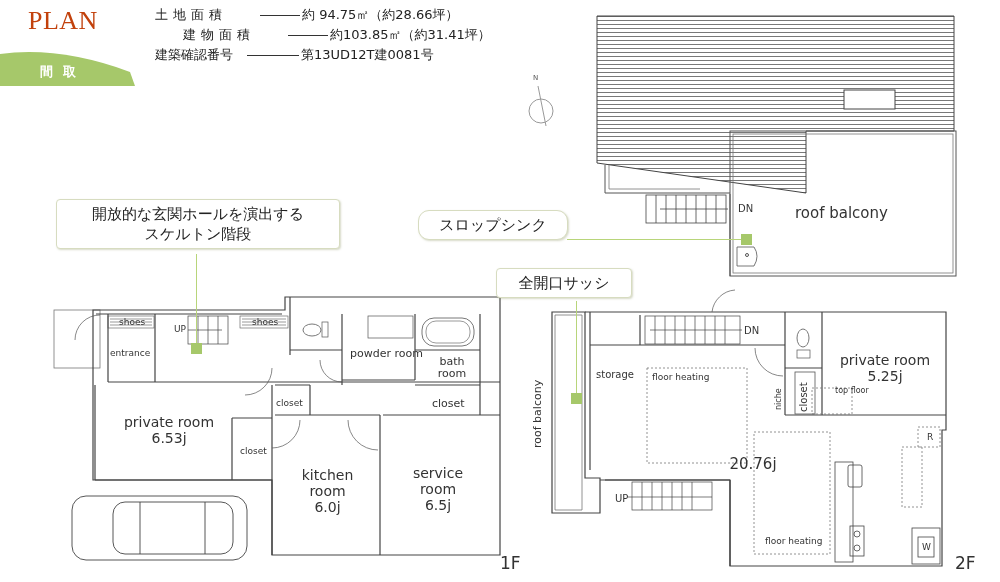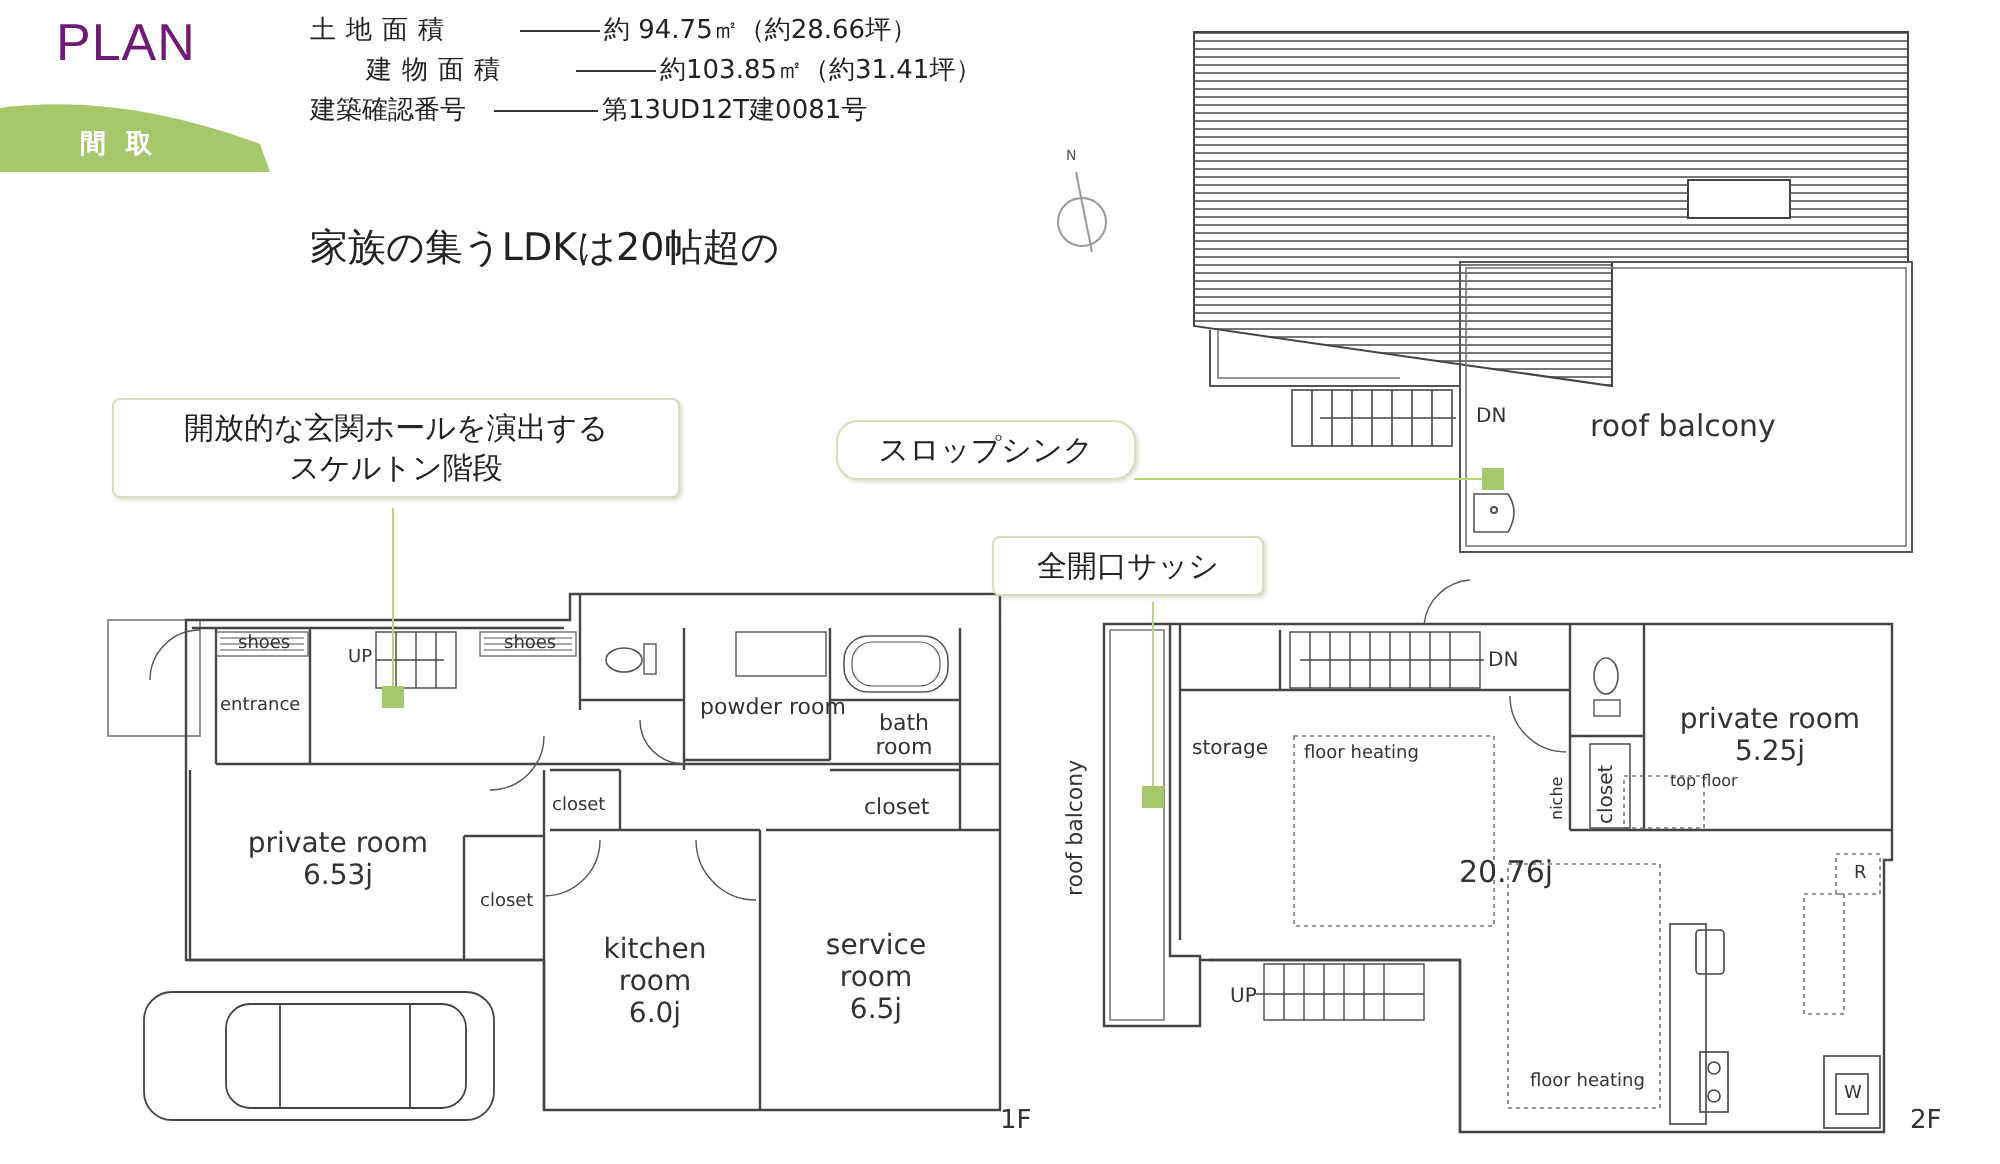--- a/index.html
+++ b/index.html
@@ -1,33 +1,33 @@
 <!DOCTYPE html>
 <html><head>
 <meta charset="utf-8">
 <style>
   html, body { margin:0; padding:0; }
   body { width:1000px; height:582px; background:#ffffff; position:relative; overflow:hidden;
          font-family:"DejaVu Sans", sans-serif; color:#222; }
   .abs { position:absolute; }
-  .plan-title { left:28px; top:6px; font-size:26px; color:#701a75; font-family:Liberation Sans, sans-serif; font-weight:300; letter-spacing:0.5px; }
+  .plan-title { left:28px; top:6px; font-size:26px; color:#c2410c; font-family:Liberation Serif, serif; font-weight:300; letter-spacing:0.5px; }
   .madori-band { left:0; top:48px; width:135px; height:38px; }
   .madori-label { left:40px; top:63px; font-size:13px; color:#fff; font-weight:bold; letter-spacing:10px; }
   .spec { left:155px; font-size:13px; color:#222; white-space:nowrap; }
   .spec .k { display:inline-block; width:105px; letter-spacing:5px; }
   .spec .k.tight { letter-spacing:0; width:92px; }
   .spec .dash { display:inline-block; width:40px; border-top:1px solid #333; vertical-align:middle; margin:0 2px 0 0; }
   .headline { left:155px; top:110px; font-size:19px; line-height:28px; color:#222; }
   .callout { position:absolute; background:#fff; border:1px solid #d7dcc0; border-radius:4px;
              box-shadow:1px 1px 2px rgba(140,150,100,0.35); font-size:15px; color:#222; text-align:center; line-height:20px; padding:4px 10px; }
   .leader { position:absolute; background:#b8d57a; }
   .marker { position:absolute; width:11px; height:11px; background:#a6c86a; }
   .room-label { position:absolute; font-size:13px; color:#333; text-align:center; line-height:16px; white-space:nowrap; }
   .small-label { position:absolute; font-size:9px; color:#333; white-space:nowrap; }
-  .floor-label { position:absolute; font-size:13px; color:#333;text-align:center; }
+  .floor-label { position:absolute; font-size:17px; color:#333;text-align:center; }
   svg { position:absolute; left:0; top:0; }
 </style>
 </head>
 <body>
 
 <div class="abs plan-title">PLAN</div>
 <svg class="abs madori-band" width="135" height="38" viewBox="0 0 135 38" style="left:0;top:48px;">
   <path d="M0,6 Q60,-2 130,24 L135,38 L0,38 Z" fill="#a6c86a"></path>
 </svg>
 <div class="abs madori-label">間取</div>
@@ -36,21 +36,20 @@
   <span class="k">土地面積</span><span class="dash"></span><span>約 94.75㎡（約28.66坪）</span>
 </div>
 <div class="abs spec" style="top:26px;margin-left:28px;">
   <span class="k">建物面積</span><span class="dash"></span><span>約103.85㎡（約31.41坪）</span>
 </div>
 <div class="abs spec" style="top:46px;">
   <span class="k tight">建築確認番号</span><span class="dash" style="width:52px"></span><span>第13UD12T建0081号</span>
 </div>
 
 <div class="abs headline">
-  <div>家族の集うLDKは20帖超の</div>
 </div>
 
 <div class="abs" style="left:533px;top:74px;font-size:7px;color:#555;">N</div>
 <svg width="1000" height="582" style="pointer-events:none;">
   <circle cx="541" cy="111" r="12" fill="none" stroke="#999" stroke-width="1"></circle>
   <line x1="538" y1="86" x2="546" y2="126" stroke="#999" stroke-width="1"></line>
 </svg>
 
 <svg width="1000" height="582">
   <defs>
@@ -255,21 +254,21 @@
     <path d="M755,348 A28,28 0 0 0 783,376"></path>
   </g>
 </svg>
 <div class="small-label" style="left:596px;top:325px;font-size:10px;margin-top:44px;">storage</div>
 <div class="small-label" style="left:744px;top:325px;font-size:10px;">DN</div>
 <div class="small-label" style="left:615px;top:493px;font-size:10px;">UP</div>
 <div class="small-label" style="left:531px;top:448px;font-size:11px;transform:rotate(-90deg);transform-origin:left top;">roof balcony</div>
 <div class="small-label" style="left:652px;top:372px;">floor heating</div>
 <div class="small-label" style="left:765px;top:536px;">floor heating</div>
 <div class="room-label" style="left:643px;top:428px;font-size:15px;width:160px;">
-  <div style="padding-left:60px;">20.76j</div>
+  <div style="padding-left:60px;margin-top:28px;">20.76j</div>
 </div>
 <div class="room-label" style="left:830px;top:352px;font-size:14px;width:110px;">
   <div>private room</div>
   <div>5.25j</div>
 </div>
 <div class="small-label" style="left:835px;top:386px;font-size:8px;">top floor</div>
 <div class="small-label" style="left:798px;top:412px;font-size:10px;transform:rotate(-90deg);transform-origin:left top;">closet</div>
 <div class="small-label" style="left:774px;top:410px;font-size:8px;transform:rotate(-90deg);transform-origin:left top;">niche</div>
 <div class="small-label" style="left:927px;top:432px;">R</div>
 <div class="small-label" style="left:922px;top:542px;">W</div>

